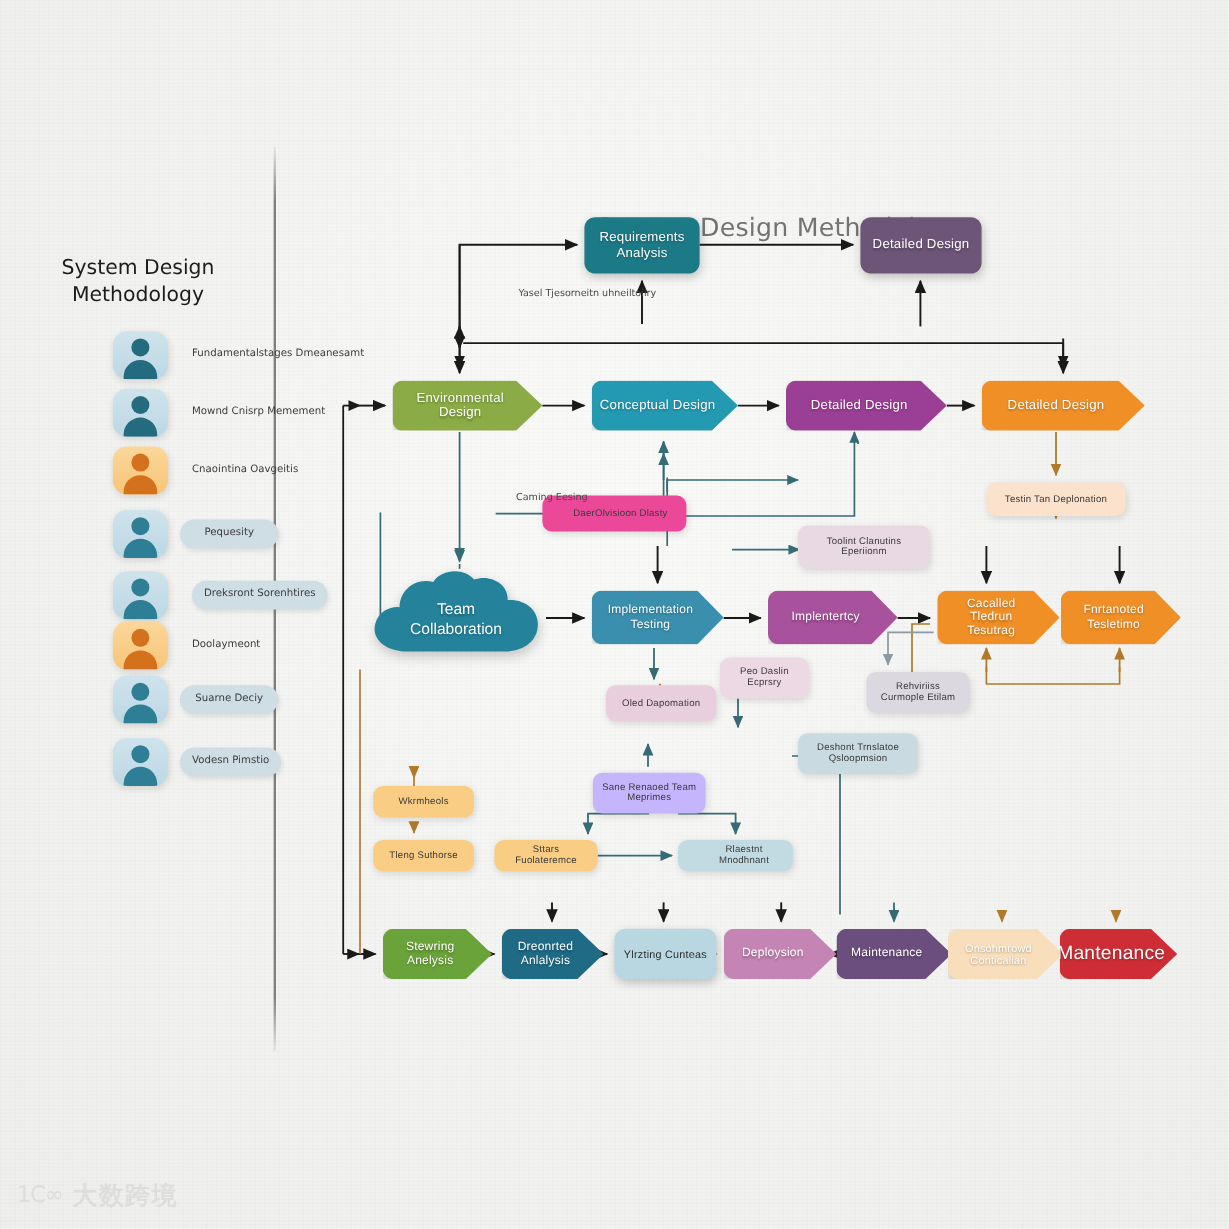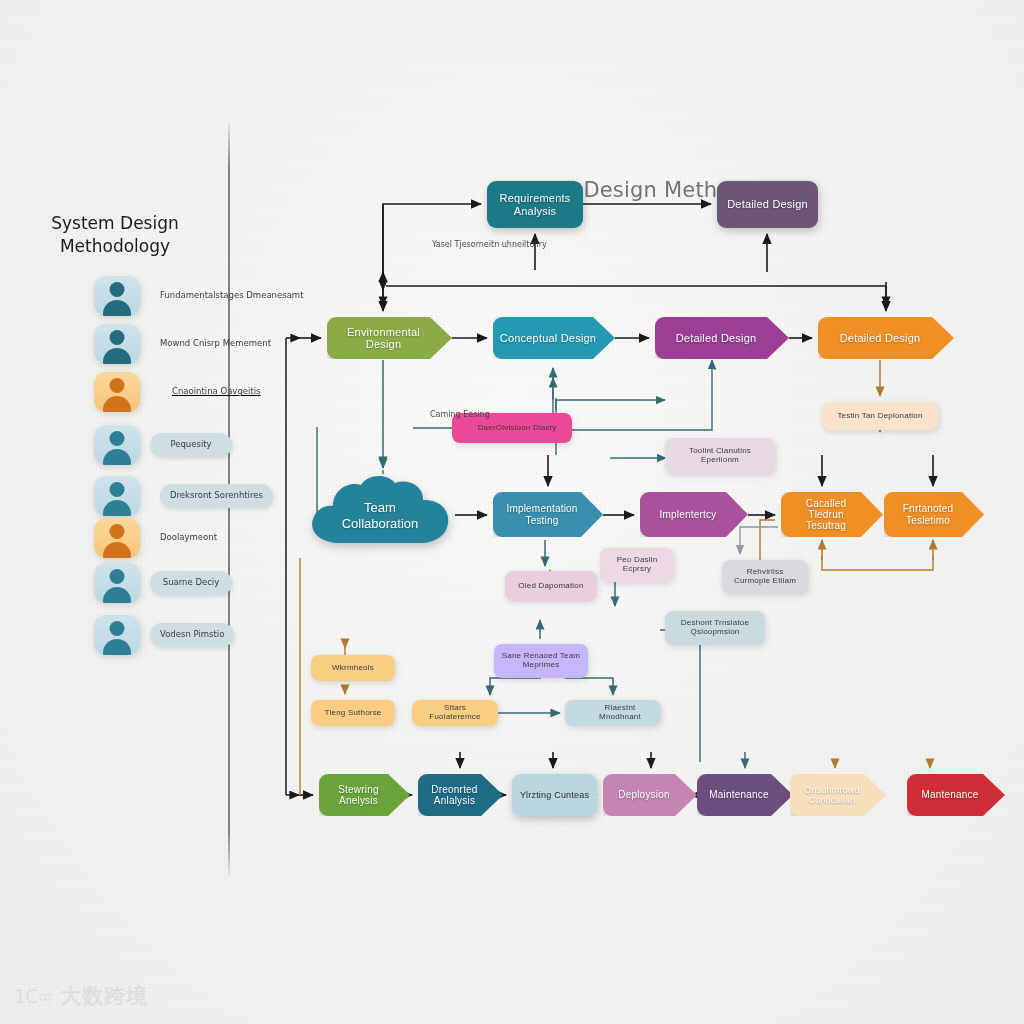--- a/index.html
+++ b/index.html
@@ -239,21 +239,21 @@
       </div>
       <div class="legend-label plain">Fundamentalstages Dmeanesamt</div>
     </div>
     <div class="legend-row" style="left: 78px; top: 324px; gap: 10px;">
       <div class="avatar blue dark">
         <span class="head"></span>
         <span class="body"></span>
       </div>
       <div class="legend-label plain">Mownd Cnisrp Memement</div>
     </div>
-    <div class="legend-row" style="left: 78px; top: 372px; gap: 22px; text-decoration: underline;">
+    <div class="legend-row" style="left: 78px; top: 372px; gap: 10px;">
       <div class="avatar orange">
         <span class="head"></span>
         <span class="body"></span>
       </div>
       <div class="legend-label plain">Cnaointina Oavgeitis</div>
     </div>
     <div class="legend-row" style="left: 78px; top: 425px; gap: 10px;">
       <div class="avatar blue">
         <span class="head"></span>
         <span class="body"></span>
@@ -375,21 +375,21 @@
     </div>
     <div class="node chev" style="left: 603px; top: 774px; width: 94px; height: 42px; background: rgb(196, 133, 181); font-size: 10px;">
       <span>Deploysion</span>
     </div>
     <div class="node chev" style="left: 697px; top: 774px; width: 96px; height: 42px; background: rgb(107, 77, 126); font-size: 10px;">
       <span>Maintenance</span>
     </div>
     <div class="node chev" style="left: 790px; top: 774px; width: 96px; height: 42px; background: rgb(248, 222, 187); font-size: 9px;">
       <span>Onsohmrowd Conticalian</span>
     </div>
-    <div class="node chev" style="left: 883px; top: 774px; width: 98px; height: 42px; background: rgb(207, 45, 53); font-size: 10px; margin-left: 24px;">
+    <div class="node chev" style="left: 883px; top: 774px; width: 98px; height: 42px; background: rgb(207, 45, 53); font-size: 16px;">
       <span>Mantenance</span>
     </div>
   </div>
 
 <div id="edge-label-root">
     <div class="edge-label" style="left: 432px; top: 240px;">Yasel Tjesorneitn uhneiltoiiry</div>
     <div class="edge-label" style="left: 394px; top: 410px; padding-left: 36px;">Caming Eesing</div>
   </div>
 
 <div class="watermark">

